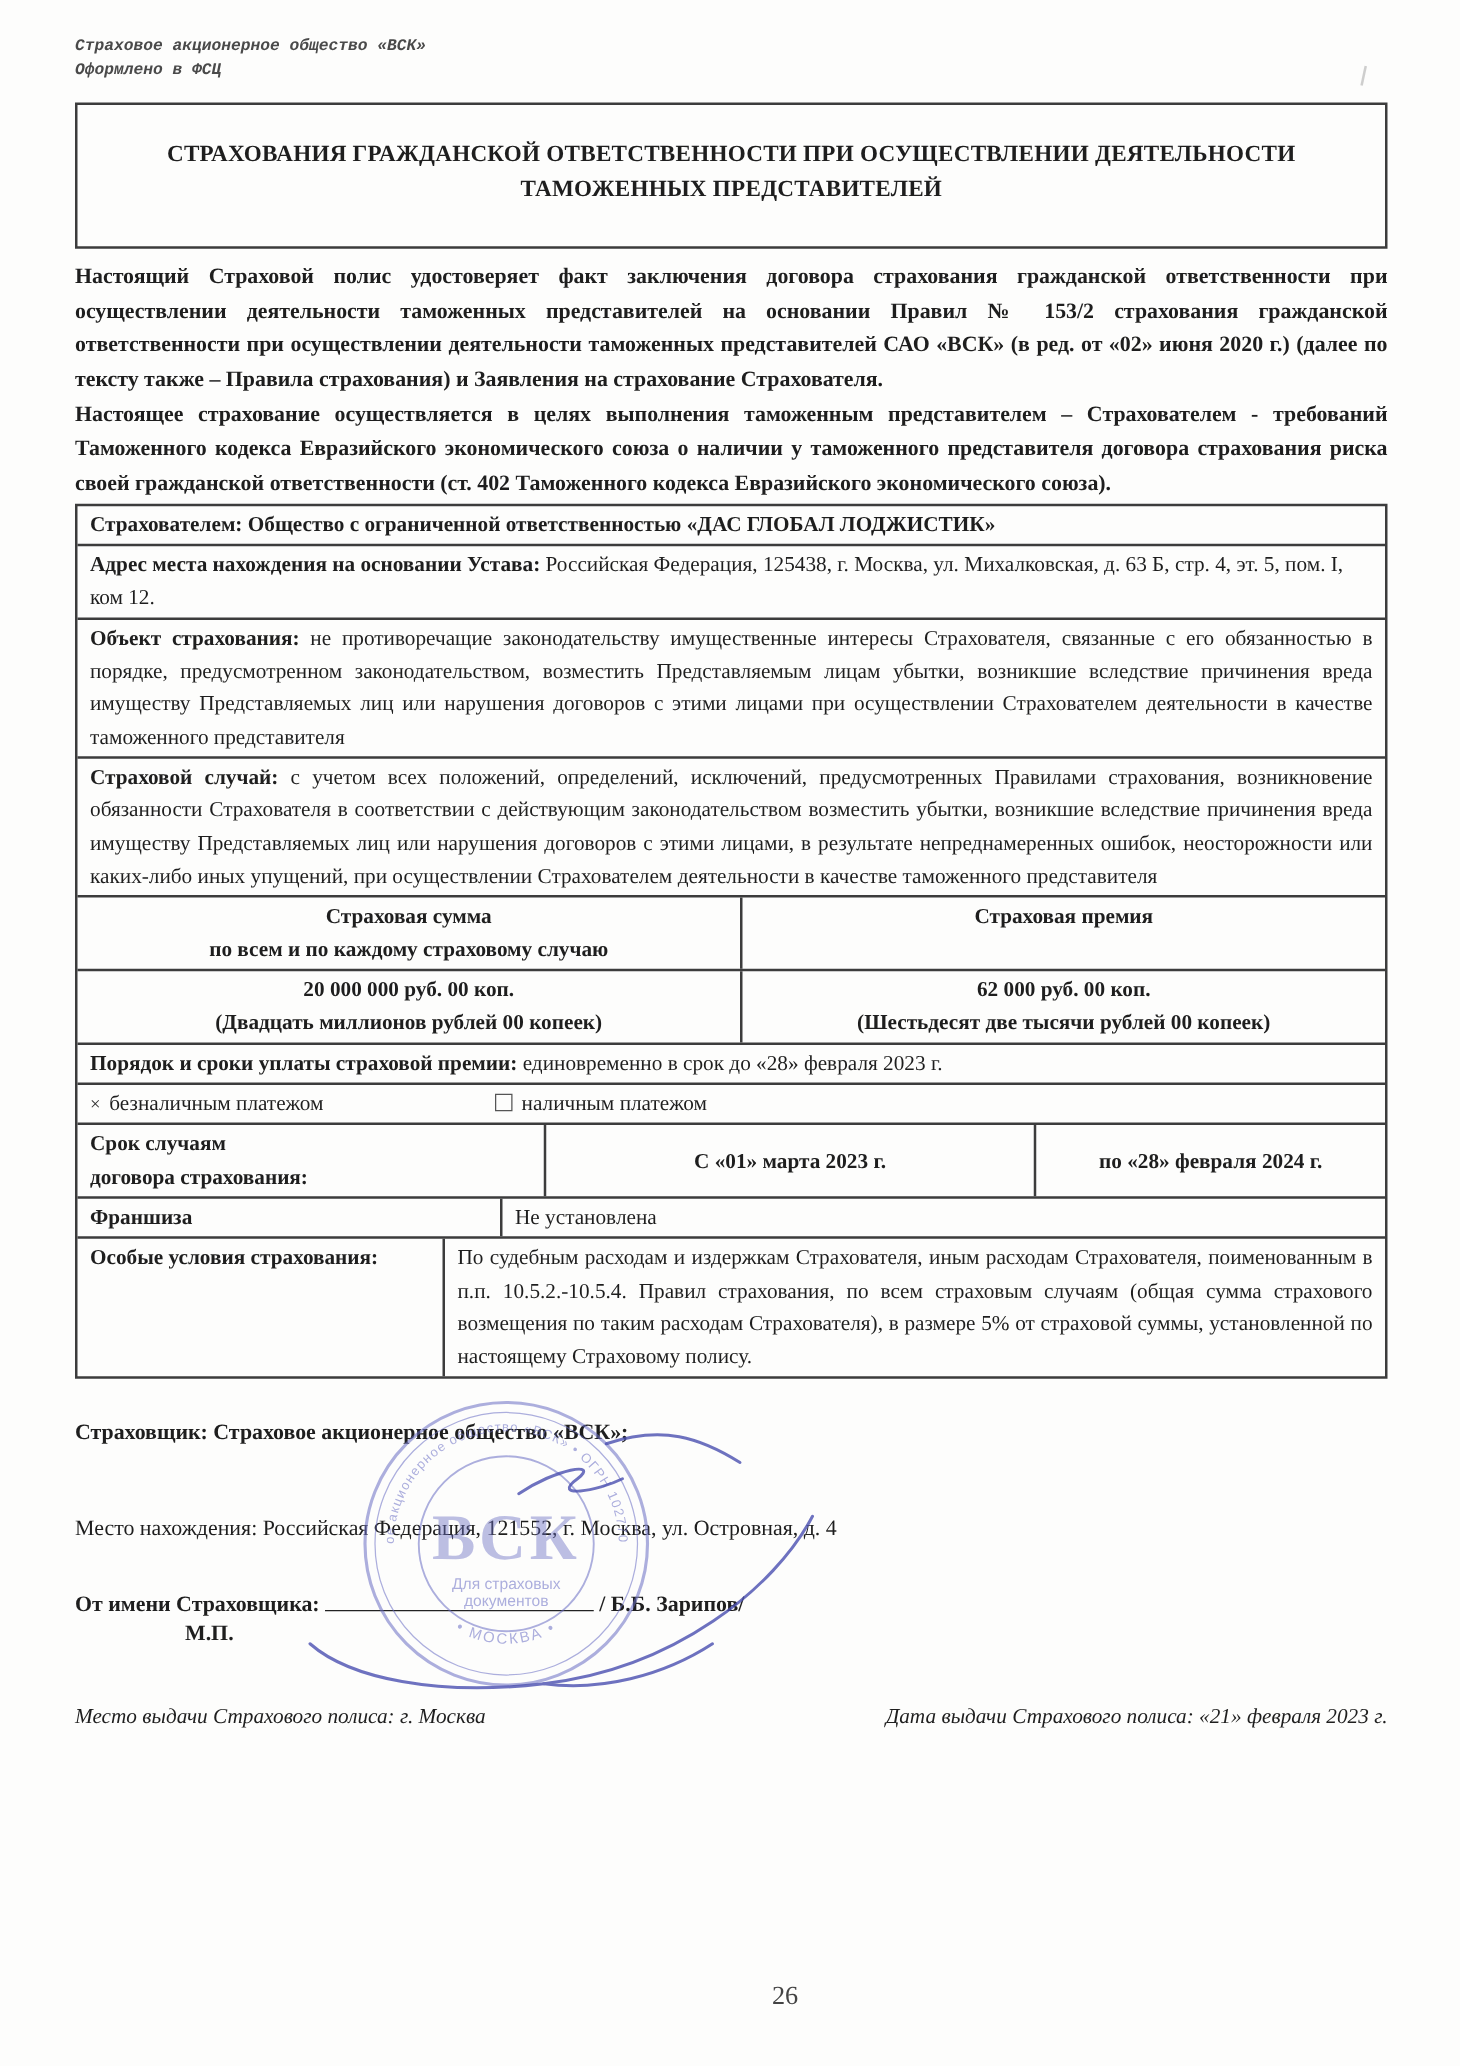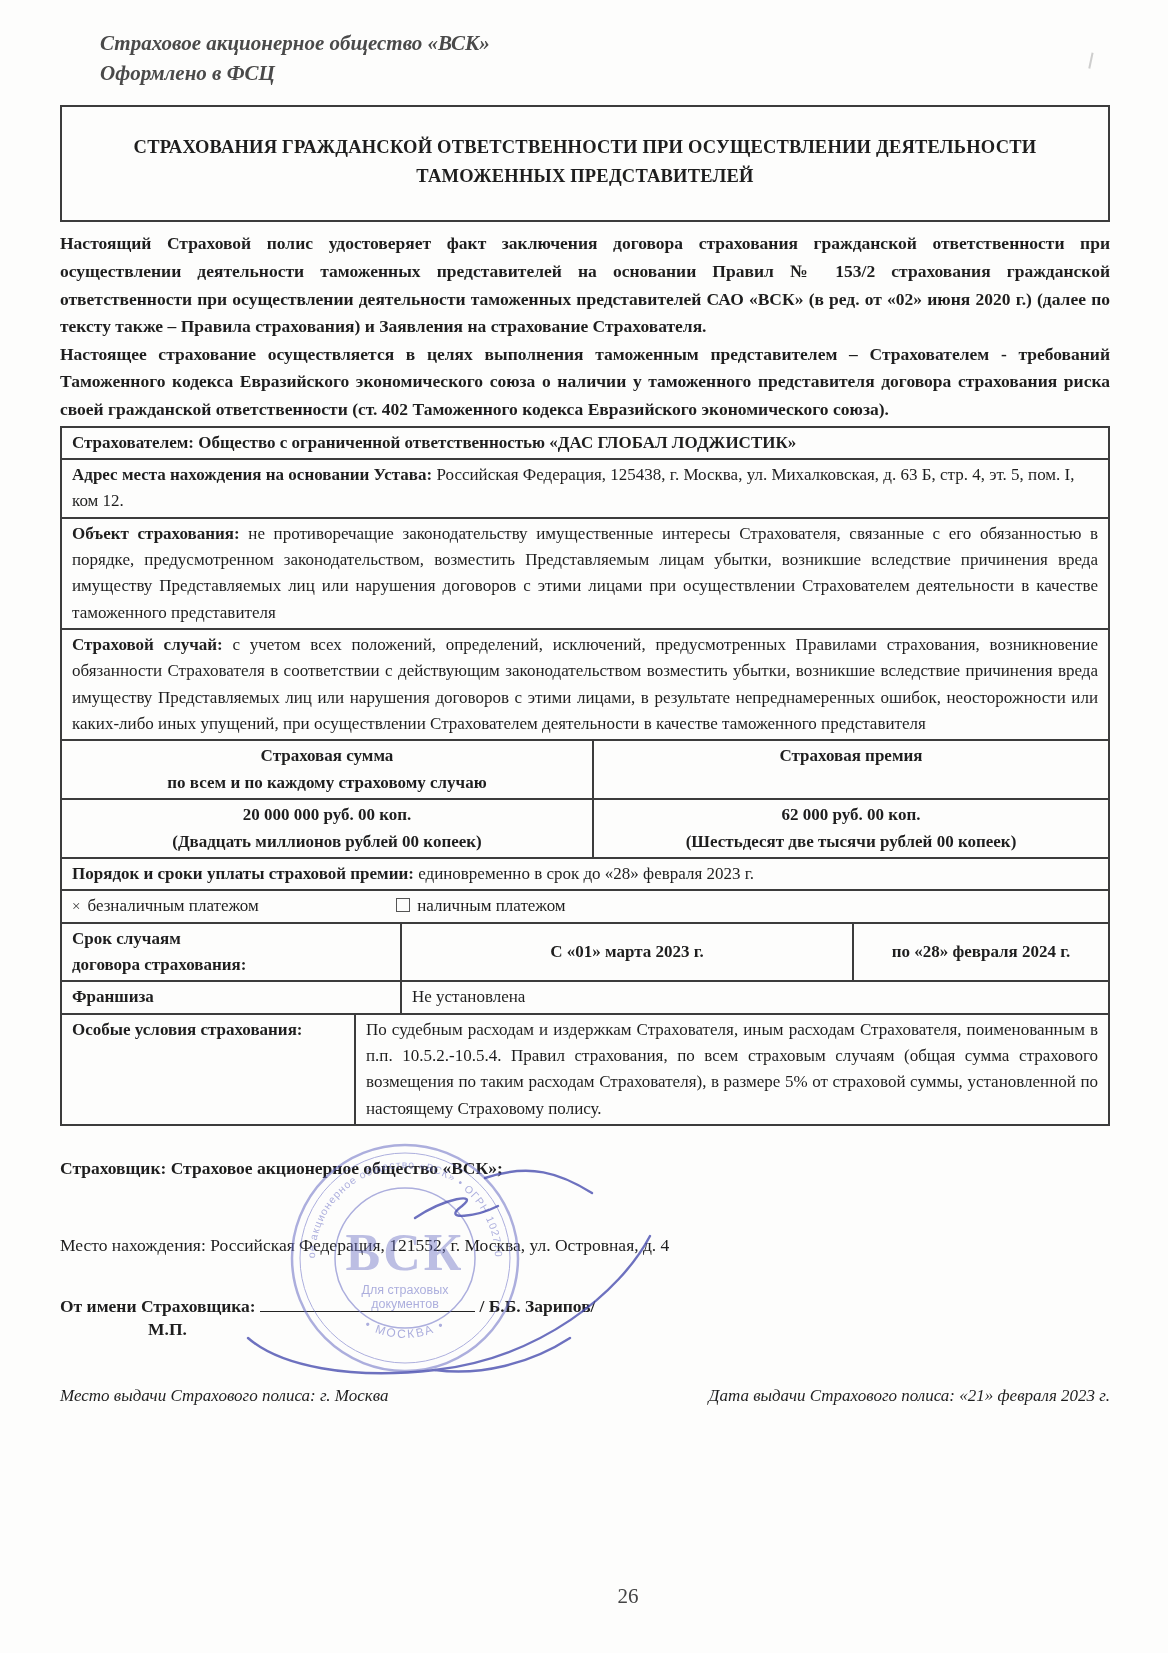--- a/index.html
+++ b/index.html
@@ -9,21 +9,21 @@
     margin:0 auto;
     background:#fdfdfc;
     font-family:"Liberation Serif","DejaVu Serif",serif;
     color:#1e1e1e;
     box-sizing:border-box;
     padding:28px 58px 0 60px;
     overflow:hidden;
   }
   .b{font-weight:bold;}
   
-  .letterhead{margin-left:40px;font-style:italic;font-weight:bold;font-size:21px;line-height:1.45;color:#4a4a4a;}
+  .letterhead{font-style:italic;font-weight:bold;font-size:13px;line-height:1.45;color:#4a4a4a;font-family:Liberation Mono, monospace;}
   .scan-artifact{position:absolute;right:76px;top:52px;width:6px;height:16px;border-right:2px solid #b9b9b9;transform:rotate(12deg);opacity:.7;}
   
   .title-box{
     margin-top:16px;border:2px solid #3c3c3c;
     padding:26px 20px 30px 20px;
     text-align:center;font-weight:bold;font-size:18.5px;line-height:1.55;
     letter-spacing:.2px;
   }
   
   .intro{margin-top:8px;font-size:17.5px;line-height:1.58;text-align:justify;font-weight:bold;}
@@ -135,21 +135,21 @@
         <span class="checkbox"></span><span>наличным платежом</span>
       </span>
     </div>
 
     <div class="row nopad">
       <div class="cols">
         <div class="cell b" style="width:338px;">
           <div>Срок  случаям</div>
           <div>договора страхования:</div>
         </div>
-        <div class="cell center b cdiv" style="width:452px;display:flex;align-items:center;justify-content:center;">
+        <div class="cell center b cdiv" style="width:392px;display:flex;align-items:center;justify-content:center;margin-left:35px;">
           <div>С «01» марта 2023 г.</div>
         </div>
         <div class="cell center b cdiv" style="flex:1;display:flex;align-items:center;justify-content:center;">
           <div>по «28» февраля 2024 г.</div>
         </div>
       </div>
     </div>
 
     <div class="row nopad">
       <div class="cols">

